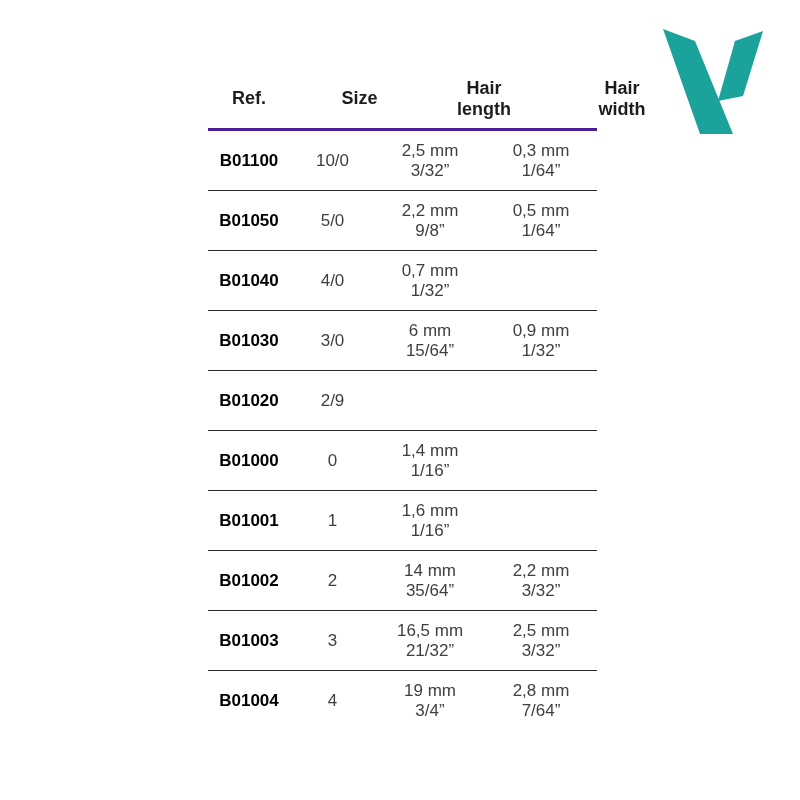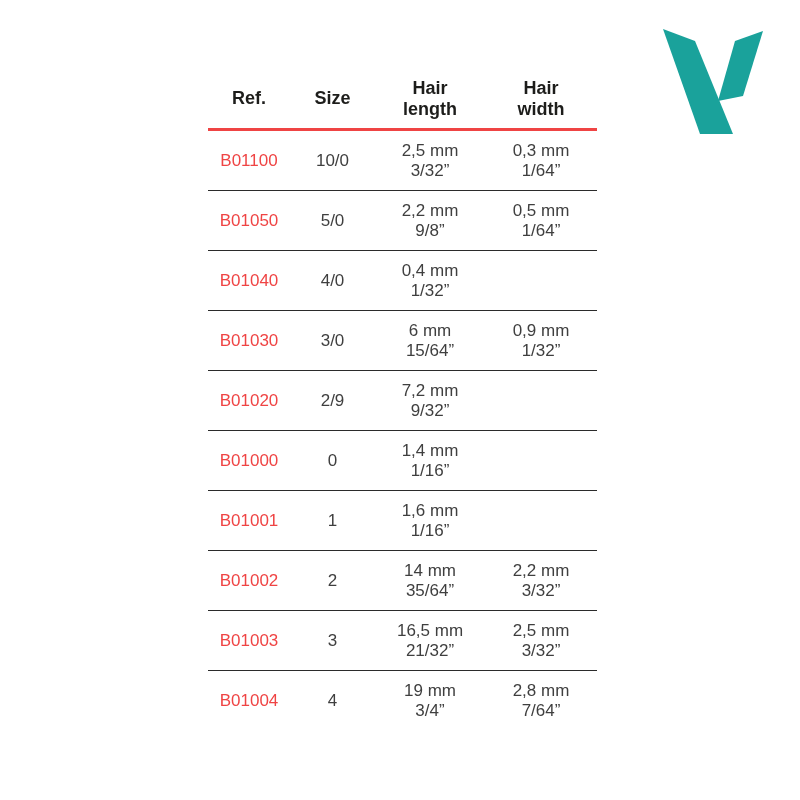--- a/index.html
+++ b/index.html
@@ -32,21 +32,22 @@
     left: 208px;
     top: 69px;
     width: 389px;
     color: #1d1d1b;
   }
   .thead {
     display: grid;
     grid-template-columns: 82px 85px 110px 112px;
     align-items: center;
     min-height: 59px;
-    border-bottom: 3px solid #ef4444;
+    border-bottom: 3px solid #4c1d95;
+    gap: 27px;
   }
   .th {
     text-align: center;
     font-weight: bold;
     font-size: 18px;
     line-height: 21px;
     color: #1d1d1b;
   }
   .rows .row {
     display: grid;
@@ -58,22 +59,22 @@
   .rows .row:last-child {
     border-bottom: none;
   }
   .cell {
     text-align: center;
     font-size: 17px;
     line-height: 20px;
     color: #3f3f3f;
   }
   .cell.ref {
-    font-weight: normal;
-    color: #ef4444;
+    font-weight: bold;
+    color: #000000;
   }
   .two-line span {
     display: block;
   }
 </style>
 </head>
 <body>
 
 <div class="stage">
 
@@ -121,45 +122,41 @@
     <div class="cell two-line">
       <span>0,5 mm</span>
       <span>1/64”</span>
     </div>
   </div>
 
   <div class="row">
     <div class="cell ref">B01040</div>
     <div class="cell size">4/0</div>
     <div class="cell two-line">
-      <span>0,4 mm</span>
+      <span>0,7 mm</span>
       <span>1/32”</span>
     </div>
   </div>
 
   <div class="row">
     <div class="cell ref">B01030</div>
     <div class="cell size">3/0</div>
     <div class="cell two-line">
       <span>6 mm</span>
       <span>15/64”</span>
     </div>
     <div class="cell two-line">
       <span>0,9 mm</span>
       <span>1/32”</span>
     </div>
   </div>
 
   <div class="row">
     <div class="cell ref">B01020</div>
     <div class="cell size">2/9</div>
-    <div class="cell two-line">
-      <span>7,2 mm</span>
-      <span>9/32”</span>
-    </div>
   </div>
 
   <div class="row">
     <div class="cell ref">B01000</div>
     <div class="cell size">0</div>
     <div class="cell two-line">
       <span>1,4 mm</span>
       <span>1/16”</span>
     </div>
   </div>

